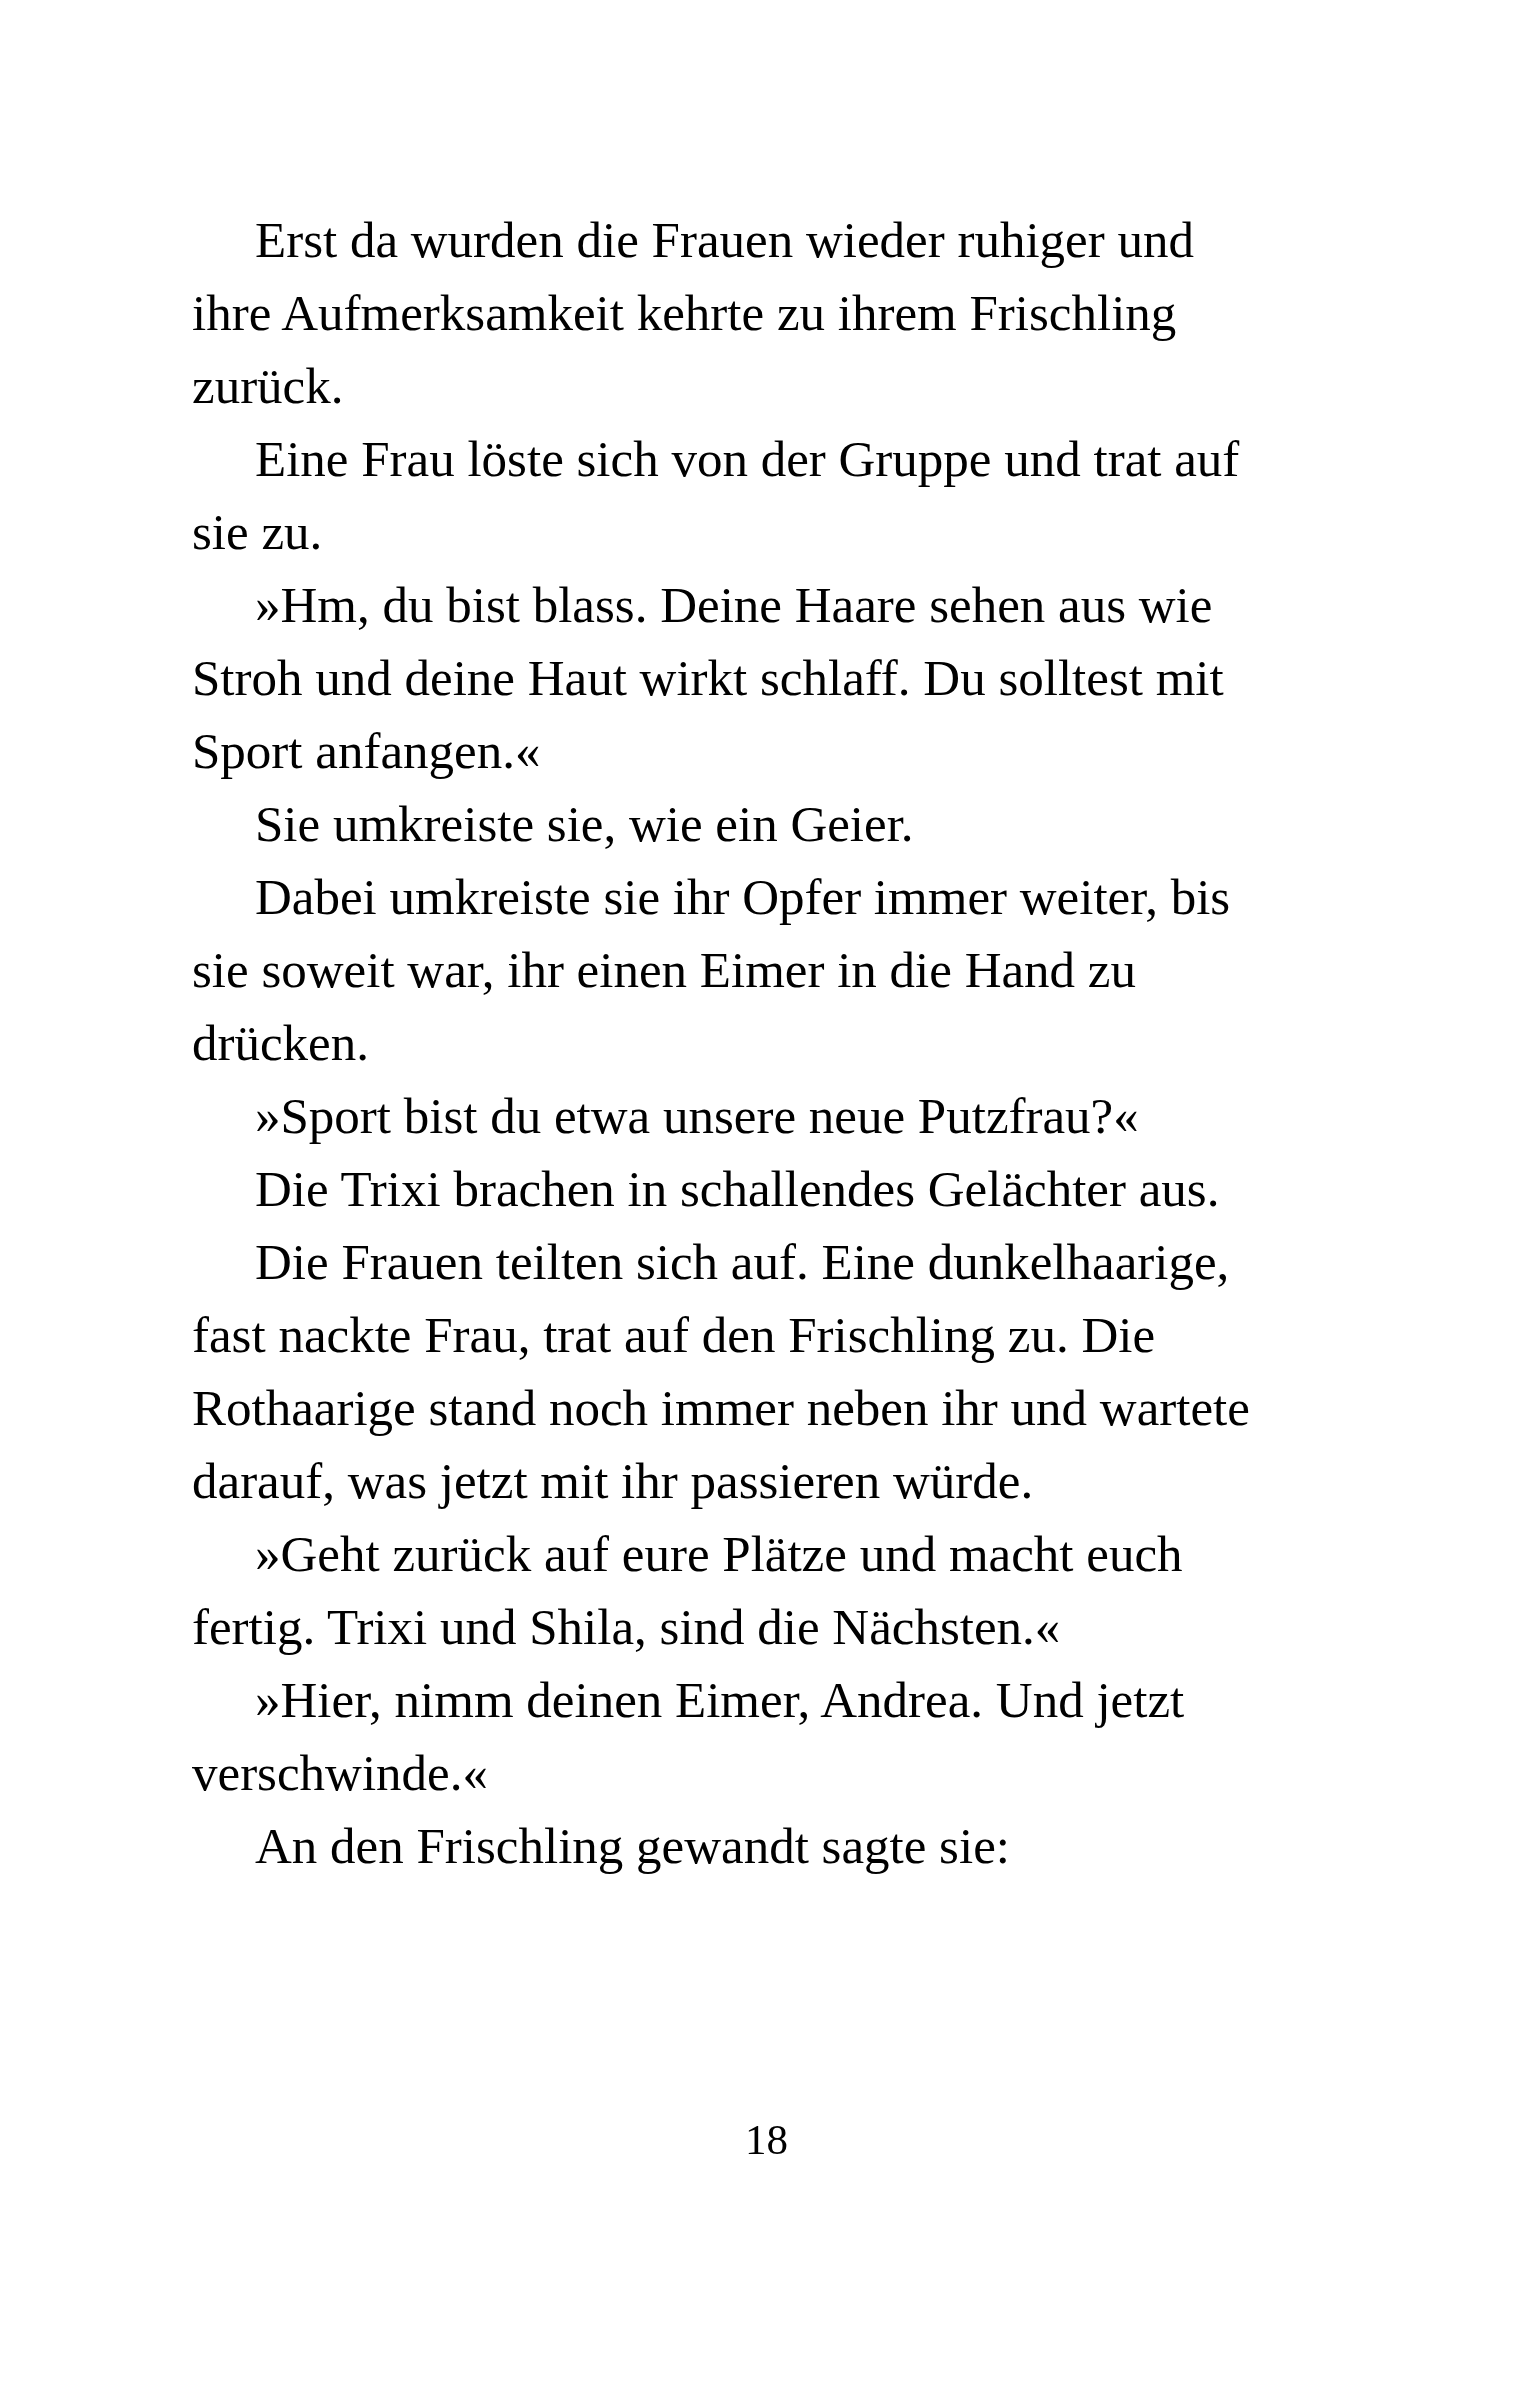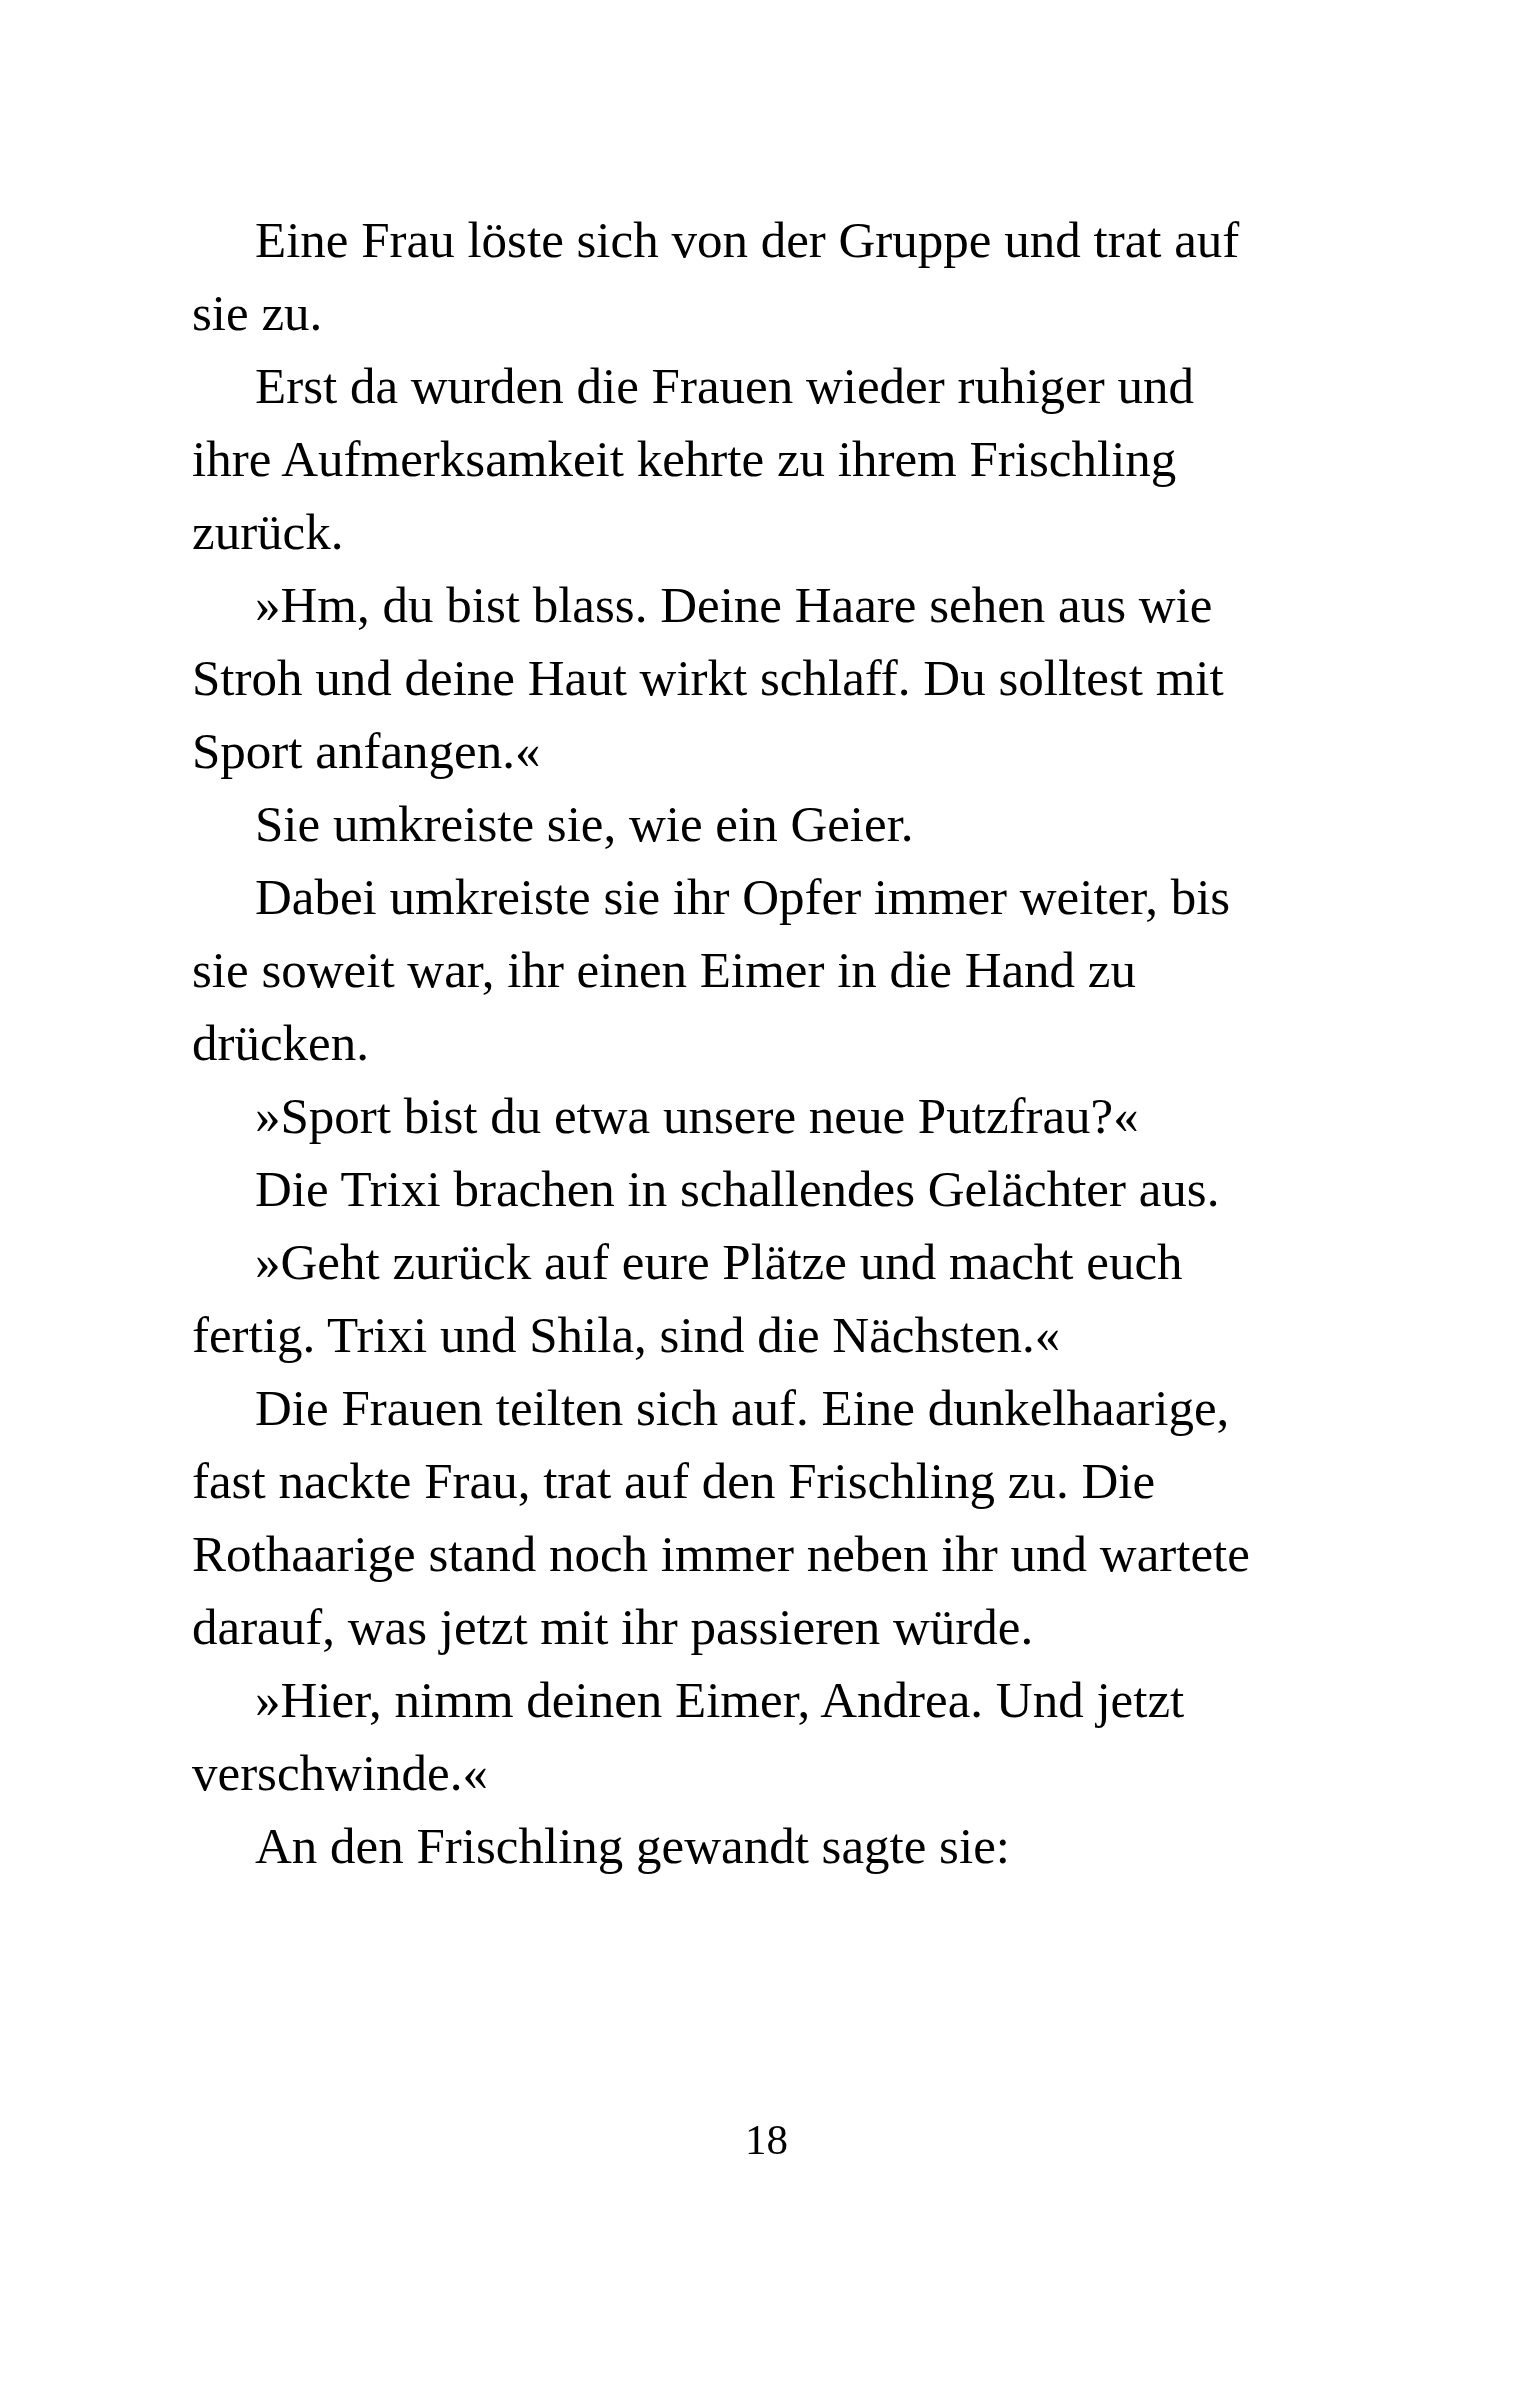--- a/index.html
+++ b/index.html
@@ -39,27 +39,27 @@
     text-align: center;
     font-size: 43px;
     line-height: 43px;
   }
 </style>
 </head>
 <body>
 
 <div class="page">
   <div class="text-block">
+      <p>Erst da wurden die Frauen wieder ruhiger und<br>ihre Aufmerksamkeit kehrte zu ihrem Frischling<br>zurück.</p>
       <p>Eine Frau löste sich von der Gruppe und trat auf<br>sie zu.</p>
-      <p>Erst da wurden die Frauen wieder ruhiger und<br>ihre Aufmerksamkeit kehrte zu ihrem Frischling<br>zurück.</p>
       <p>»Hm, du bist blass. Deine Haare sehen aus wie<br>Stroh und deine Haut wirkt schlaff. Du solltest mit<br>Sport anfangen.«</p>
       <p>Sie umkreiste sie, wie ein Geier.</p>
       <p>Dabei umkreiste sie ihr Opfer immer weiter, bis<br>sie soweit war, ihr einen Eimer in die Hand zu<br>drücken.</p>
       <p>»Sport bist du etwa unsere neue Putzfrau?«</p>
       <p>Die Trixi brachen in schallendes Gelächter aus.</p>
+      <p>Die Frauen teilten sich auf. Eine dunkelhaarige,<br>fast nackte Frau, trat auf den Frischling zu. Die<br>Rothaarige stand noch immer neben ihr und wartete<br>darauf, was jetzt mit ihr passieren würde.</p>
       <p>»Geht zurück auf eure Plätze und macht euch<br>fertig. Trixi und Shila, sind die Nächsten.«</p>
-      <p>Die Frauen teilten sich auf. Eine dunkelhaarige,<br>fast nackte Frau, trat auf den Frischling zu. Die<br>Rothaarige stand noch immer neben ihr und wartete<br>darauf, was jetzt mit ihr passieren würde.</p>
       <p>»Hier, nimm deinen Eimer, Andrea. Und jetzt<br>verschwinde.«</p>
       <p>An den Frischling gewandt sagte sie:</p>
     </div>
   <div class="folio">18</div>
 </div>
 
 
 </body></html>

